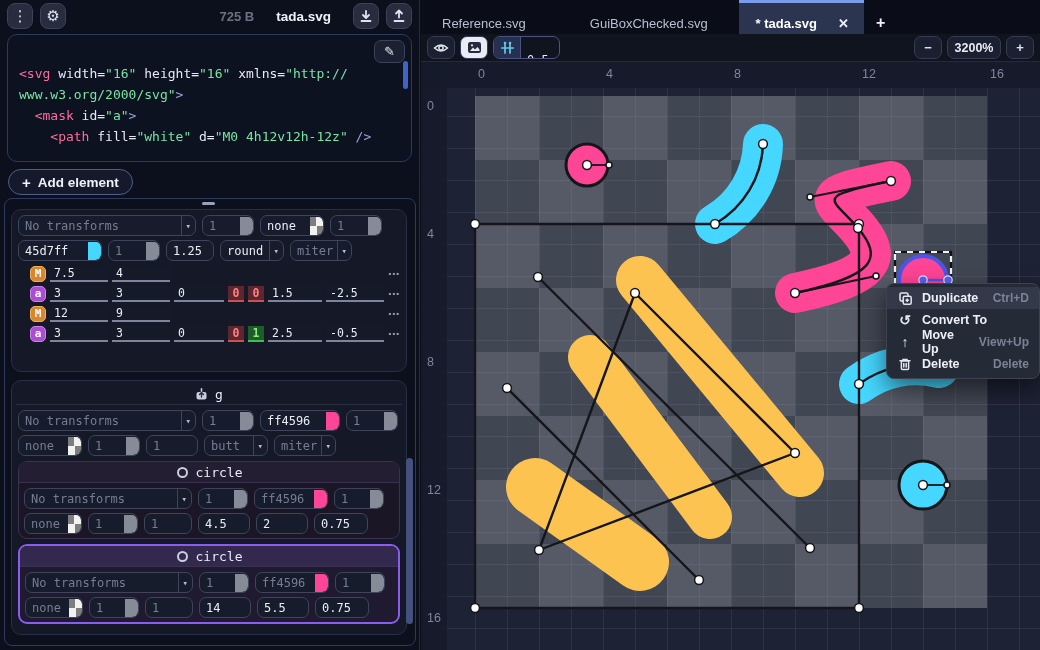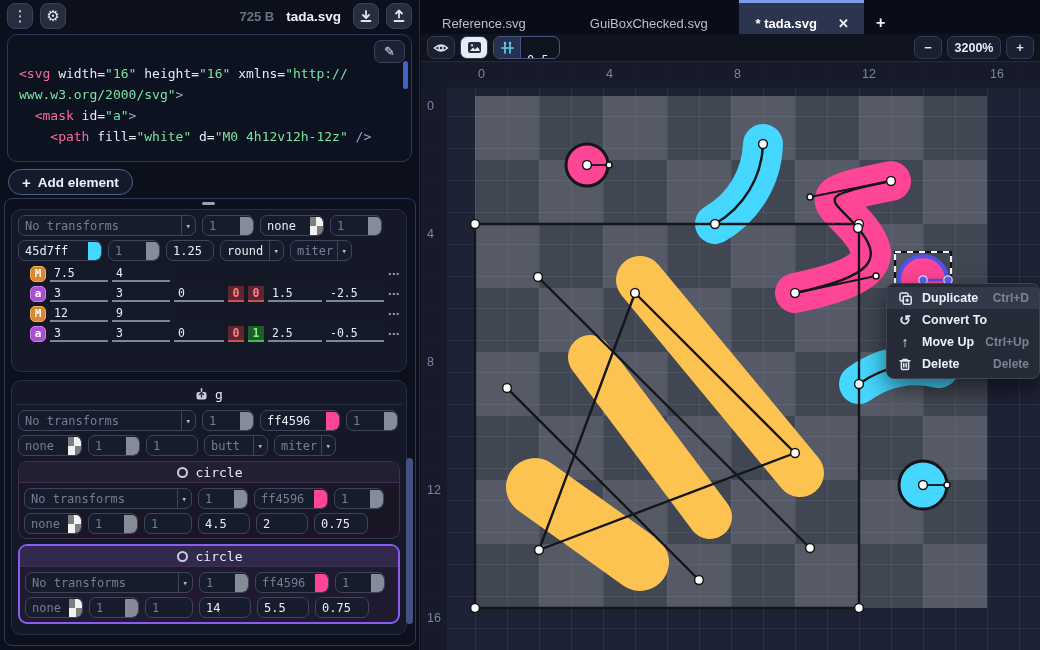--- a/index.html
+++ b/index.html
@@ -9,21 +9,21 @@
     background:#0b0e18; color:#e8ebf5;
     font-family:"Liberation Sans", sans-serif; font-size:13px;
   }
 
   
   .left { position:absolute; left:0; top:0; width:420px; height:650px; background:#0c101c; border-right:1px solid #262c40; }
   .lheader { display:flex; align-items:center; gap:7px; padding:4px 7px; height:32px; }
   .ibtn { width:26px; height:26px; border-radius:8px; background:#272c3f; border:1px solid #3c4257; color:#dfe3f0;
           display:flex; align-items:center; justify-content:center; font-size:15px; flex:0 0 auto; }
   .fsize { margin-left:auto; color:#6a7183; font-weight:bold; font-size:13px; }
-  .fname { color:#eef1f8; font-weight:bold; font-size:13.5px; margin:0 5px; }
+  .fname { color:#eef1f8; font-weight:bold; font-size:13.5px; margin:0 15px; }
 
   .codebox { position:absolute; left:7px; top:34px; width:405px; height:128px; background:#0d1220;
              border:1.5px solid #2c3a5c; border-radius:10px; }
   .editbtn { position:absolute; top:5px; right:6px; width:31px; height:23px; border-radius:7px;
              background:#1b2132; border:1px solid #3c4257; color:#dfe3f0; display:flex; align-items:center; justify-content:center; font-size:13px; }
   .code { position:absolute; left:11px; top:28px; right:14px; font:13px/21px "DejaVu Sans Mono", monospace; white-space:pre-wrap; }
   .tok-tag{color:#ff6b9d} .tok-attr{color:#e6eaf5} .tok-str{color:#7ce3a5} .tok-p{color:#93a4d8}
   .codescroll { position:absolute; right:3px; top:26px; width:5px; height:28px; background:#3f63c8; border-radius:3px; }
 
   .addbtn { position:absolute; left:8px; top:169px; height:26px; padding:0 13px; border:1.5px solid #515d85; border-radius:14px;
@@ -546,21 +546,21 @@
       <span class="mshort">Ctrl+D</span>
     </div>
     <div class="mitem">
       <span class="mico">↺</span>
       <span>Convert To</span>
       <span class="mshort"></span>
     </div>
     <div class="mitem">
       <span class="mico">↑</span>
       <span>Move Up</span>
-      <span class="mshort">Ctrl+Up</span>
+      <span class="mshort">View+Up</span>
     </div>
     <div class="mitem">
       <span class="mico">
         <svg width="14" height="15" viewBox="0 0 14 15" fill="none" stroke="#e2e6f0" stroke-width="1.5" stroke-linecap="round">
             <path d="M2 3.8h10M5 3.8V2.4h4v1.4"></path>
             <rect x="3.4" y="3.8" width="7.2" height="8.6" rx="1"></rect>
             <path d="M5.8 6.4v3.6M8.2 6.4v3.6"></path>
           </svg>
       </span>
       <span>Delete</span>

